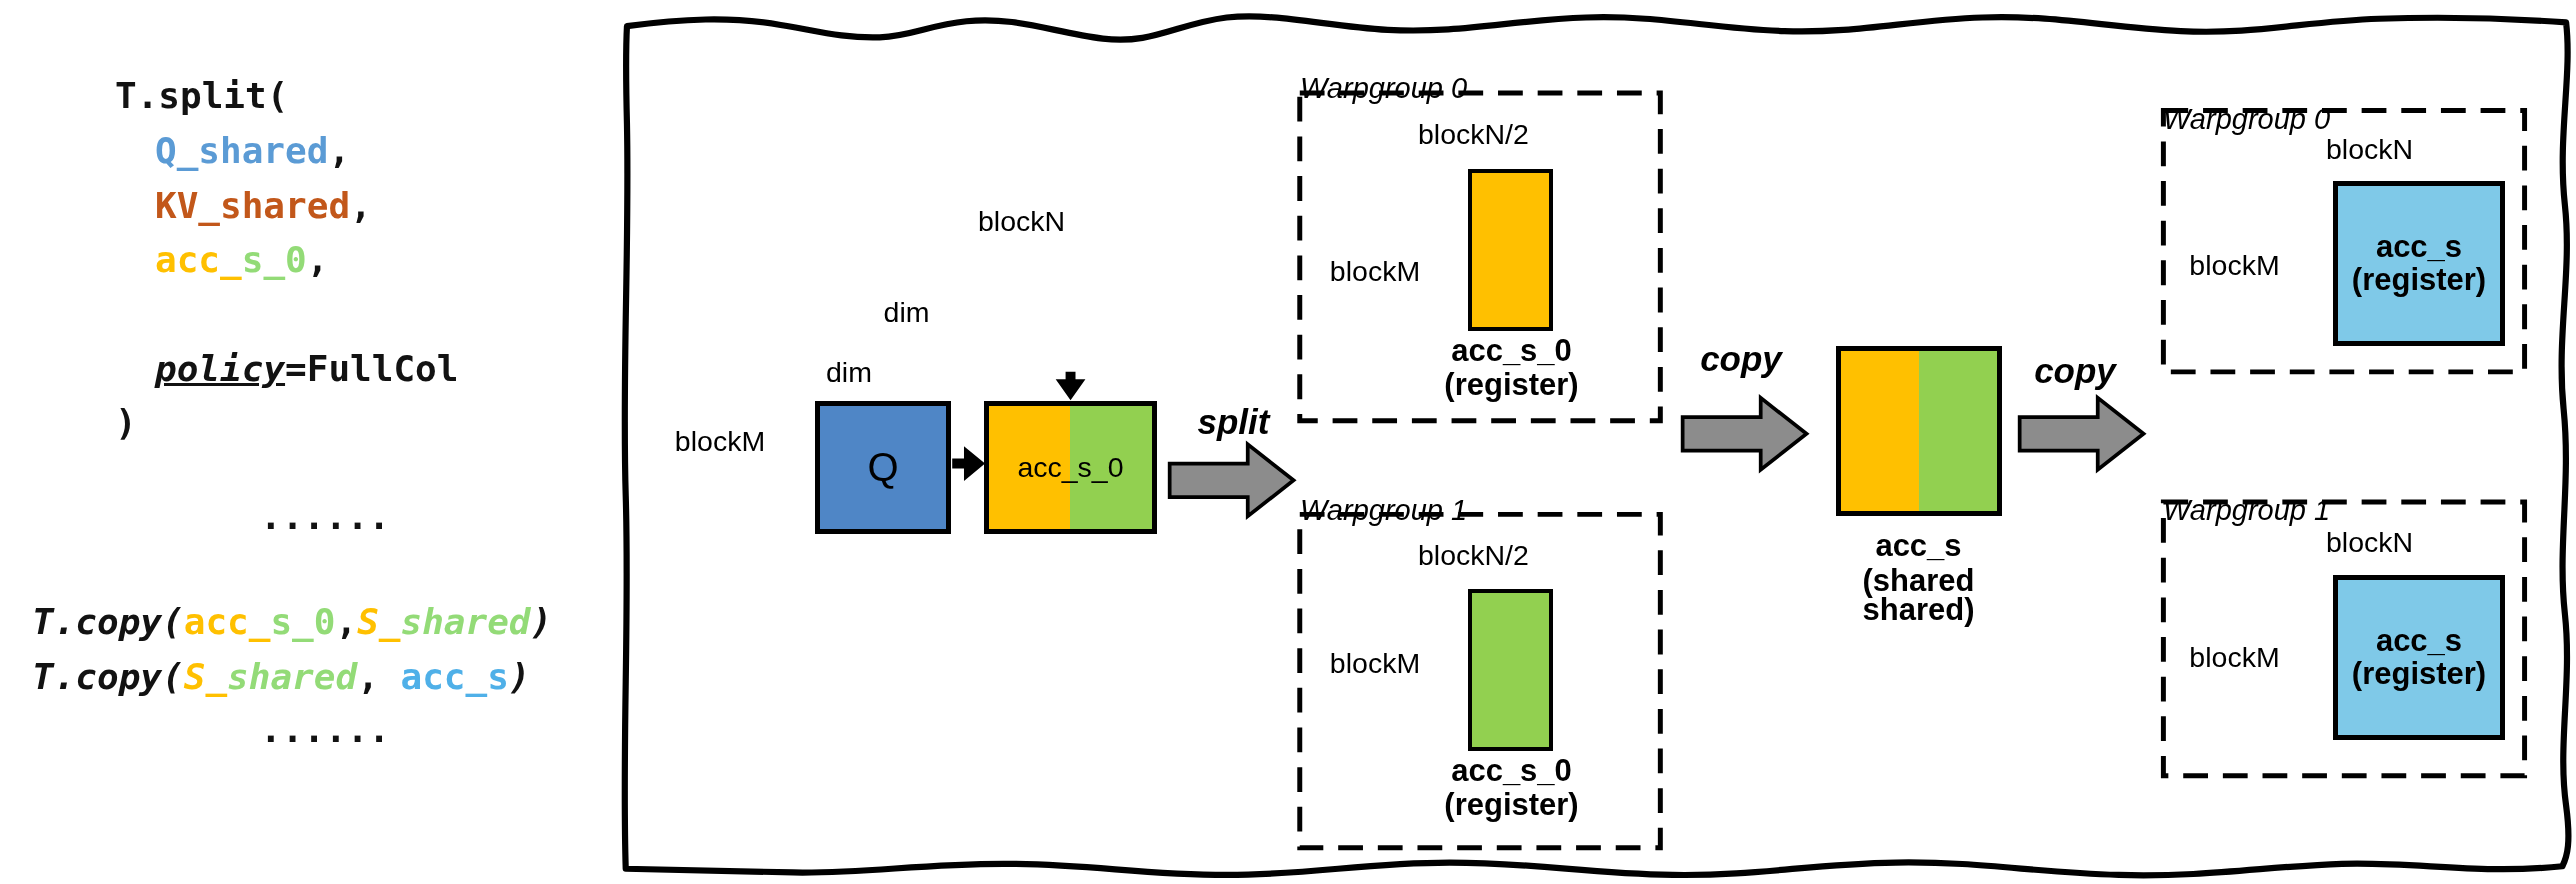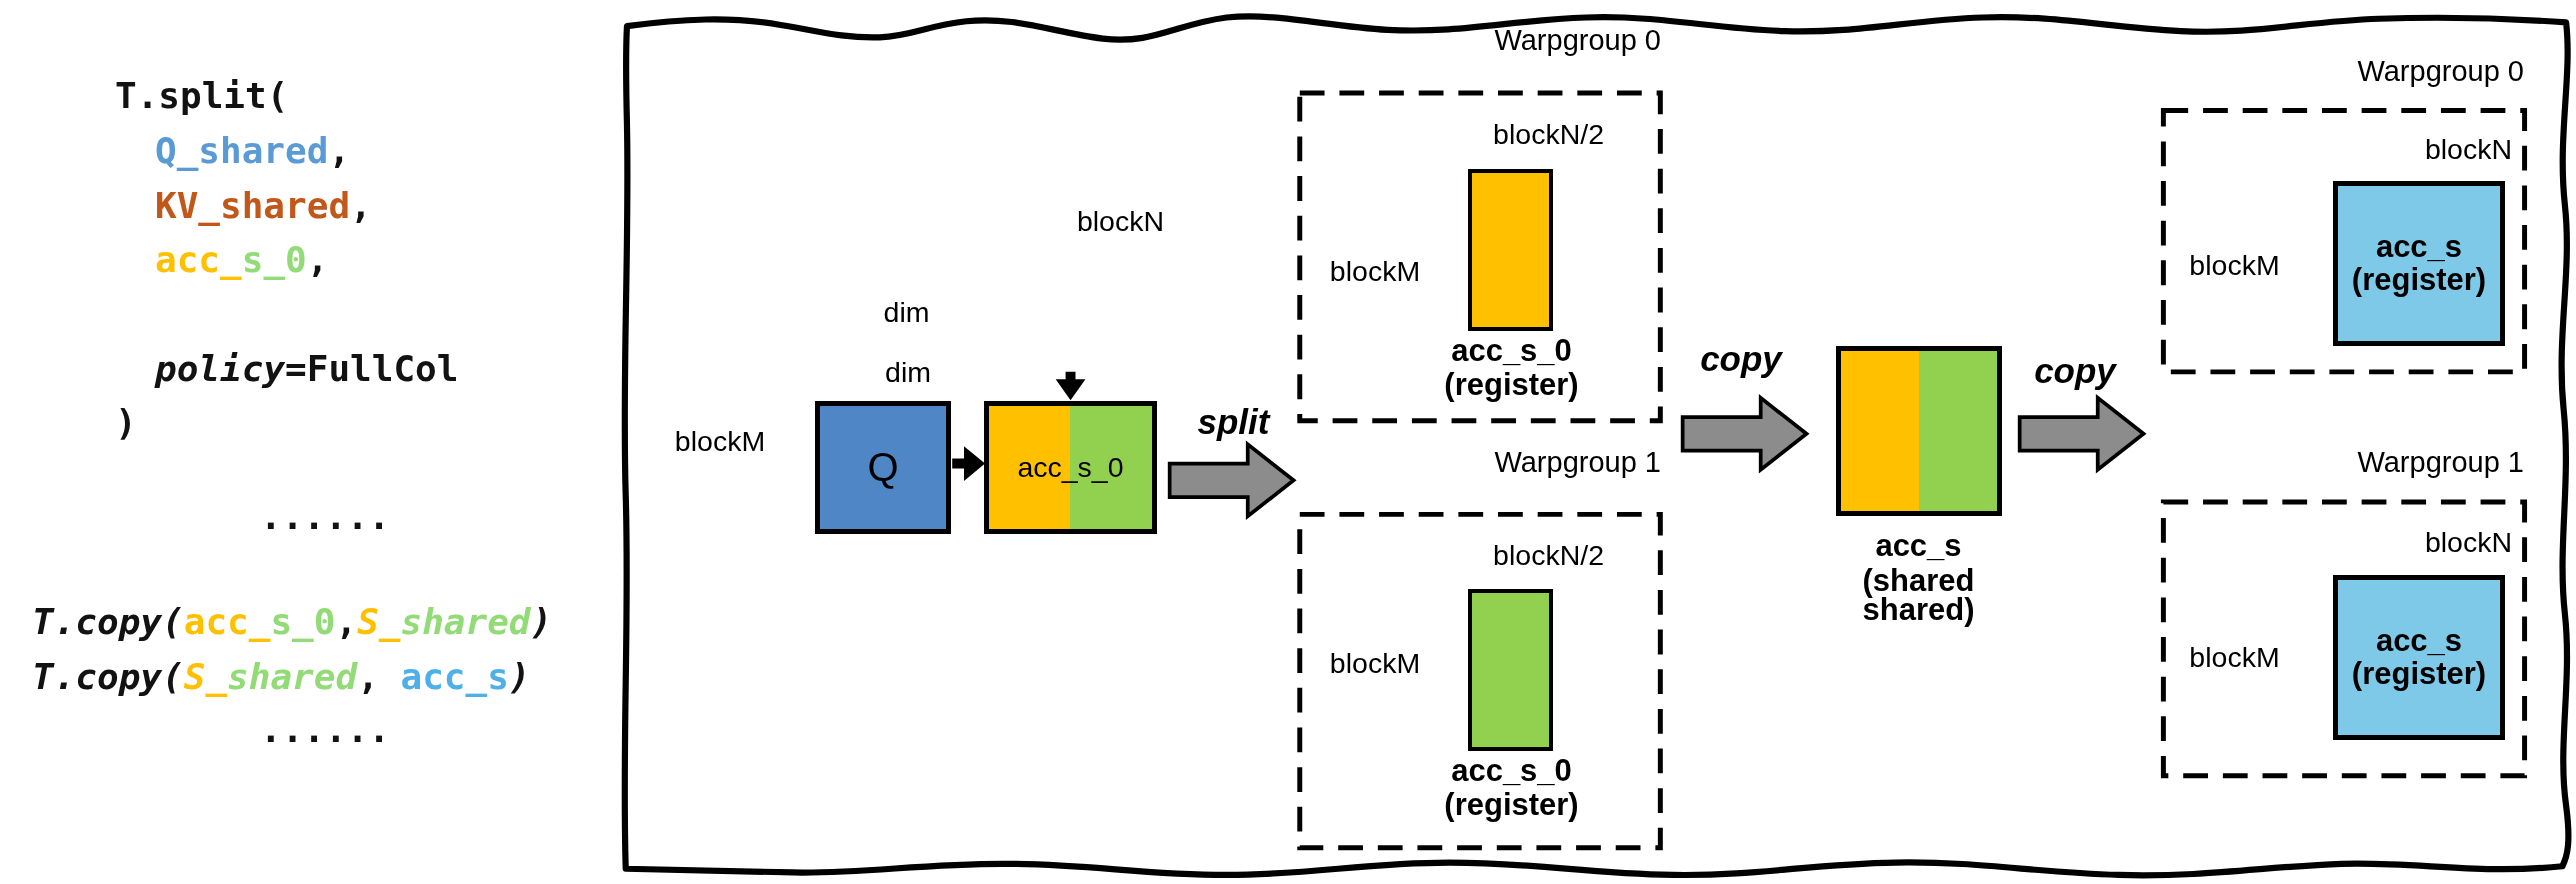--- a/index.html
+++ b/index.html
@@ -6,23 +6,23 @@
   .stage{position:relative;width:2576px;height:885px;background:#ffffff;overflow:hidden;
          font-family:"Liberation Sans", sans-serif;}
   svg.overlay{position:absolute;left:0;top:0;width:2576px;height:885px;}
 
   
   .codeline{position:absolute;font-family:"DejaVu Sans Mono", monospace;font-weight:bold;
             font-size:36px;line-height:1.1;white-space:pre;color:var(--code_black);}
 
   
   .lbl{position:absolute;font-size:28.5px;line-height:1.1;color:#000;}
-  .ctr{text-align:right;}
+  .ctr{text-align:left;}
   .rgt{text-align:center;}
-  .title{position:absolute;font-size:29px;line-height:1.1;color:#000;text-align:right;}
+  .title{position:absolute;font-size:29px;font-style:italic;line-height:1.1;color:#000;text-align:left;margin-top:48px;}
   .op{position:absolute;font-size:35px;font-weight:bold;font-style:italic;line-height:1.05;color:#000;text-align:center;}
   .boldlbl{position:absolute;font-size:31px;font-weight:bold;line-height:1.05;color:#000;text-align:center;}
 
   
   .box{position:absolute;box-sizing:border-box;border:5px solid #000;display:flex;
        align-items:center;justify-content:center;}
   .q-box{background:var(--q_fill);font-size:40px;}
   .kv-box{background:var(--kv_fill);font-size:36px;}
   .acc0-box{background:linear-gradient(to right, var(--gold) 0 50%, var(--green_fill) 50% 100%);font-size:28.5px;}
   .half-rect{position:absolute;box-sizing:border-box;border:4.3px solid #000;}
@@ -85,21 +85,21 @@
     <polygon class="garrow" points="3260,673 3386,673 3386,642 3460,700 3386,758 3386,727 3260,727"></polygon>
 
     <polygon class="barrow" points="1537,740 1556,740 1556,720 1590,748 1556,776 1556,756 1537,756"></polygon>
     <polygon class="barrow" points="1720,600 1736,600 1736,612 1752,612 1728,646 1704,612 1720,612"></polygon>
   </svg>
 
   <div class="codeline" style="left:115px;top:76px;"><span style="color: var(--code_black);">T.split(</span></div>
   <div class="codeline" style="left:155px;top:131px;"><span style="color: var(--blue);">Q_shared</span><span style="color: var(--code_black);">,</span></div>
   <div class="codeline" style="left:155px;top:186px;"><span style="color: var(--rust);">KV_shared</span><span style="color: var(--code_black);">,</span></div>
   <div class="codeline" style="left:155px;top:240px;"><span style="color: var(--gold);">acc_</span><span style="color: var(--green_text);">s_0</span><span style="color: var(--code_black);">,</span></div>
-  <div class="codeline" style="left:155px;top:349px;"><span style="color: var(--code_black); font-style: italic;">policy</span><span style="color: var(--code_black);">=FullCol</span></div>
+  <div class="codeline" style="left:155px;top:349px;"><span style="color: var(--code_black); font-style: italic; text-decoration: underline;">policy</span><span style="color: var(--code_black);">=FullCol</span></div>
   <div class="codeline" style="left:115px;top:403px;"><span style="color: var(--code_black);">)</span></div>
   <div class="codeline" style="left:260px;top:497px;"><span style="color: var(--code_black);">......</span></div>
   <div class="codeline" style="left:32px;top:602px;"><span style="color: var(--code_black); font-style: italic;">T.copy(</span><span style="color: var(--gold);">acc_</span><span style="color: var(--green_text);">s_0</span><span style="color: var(--code_black);">,</span><span style="color: var(--gold); font-style: italic;">S_</span><span style="color: var(--green_text); font-style: italic;">shared</span><span style="color: var(--code_black); font-style: italic;">)</span></div>
   <div class="codeline" style="left:32px;top:657px;"><span style="color: var(--code_black); font-style: italic;">T.copy(</span><span style="color: var(--gold); font-style: italic;">S_</span><span style="color: var(--green_text); font-style: italic;">shared</span><span style="color: var(--code_black);">, </span><span style="color: var(--sky);">acc_s</span><span style="color: var(--code_black); font-style: italic;">)</span></div>
   <div class="codeline" style="left:260px;top:710px;"><span style="color: var(--code_black);">......</span></div>
 
   <div class="lbl rgt" style="left:644px;top:426px;width:152px;">blockM</div>
   <div class="lbl ctr" style="left:826px;top:357px;width:105px;">dim</div>
   <div class="lbl rgt" style="left:849px;top:297px;width:115px;">dim</div>
   <div class="lbl ctr" style="left:978px;top:206px;width:186px;">blockN</div>

